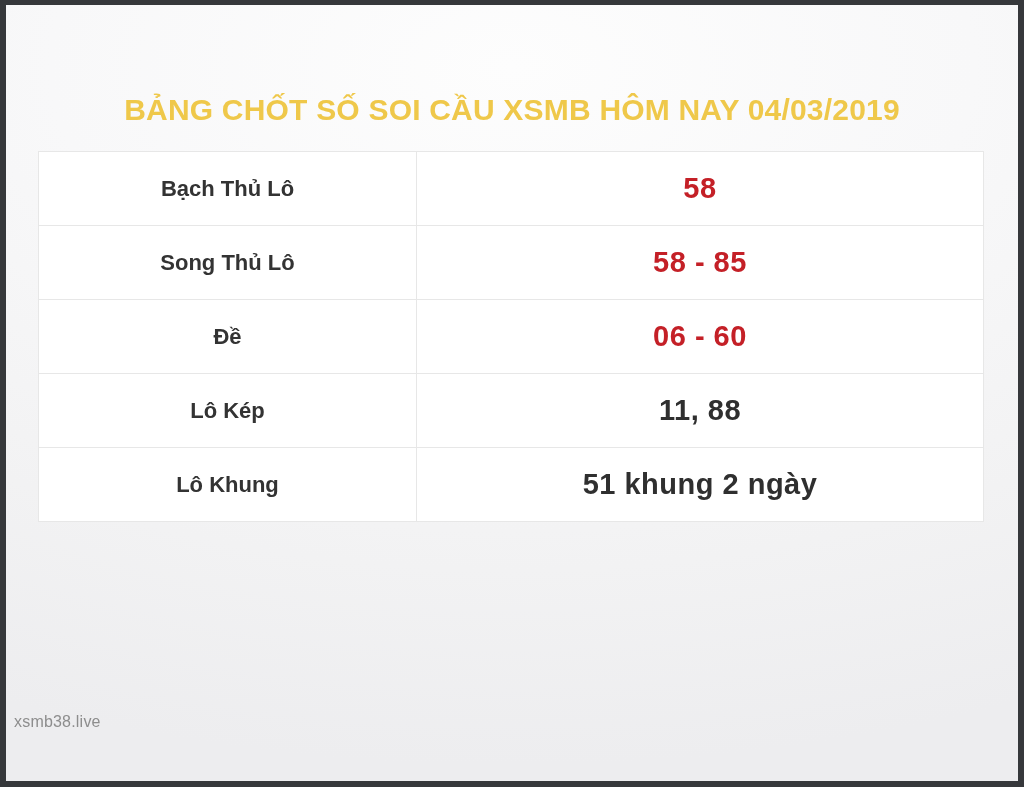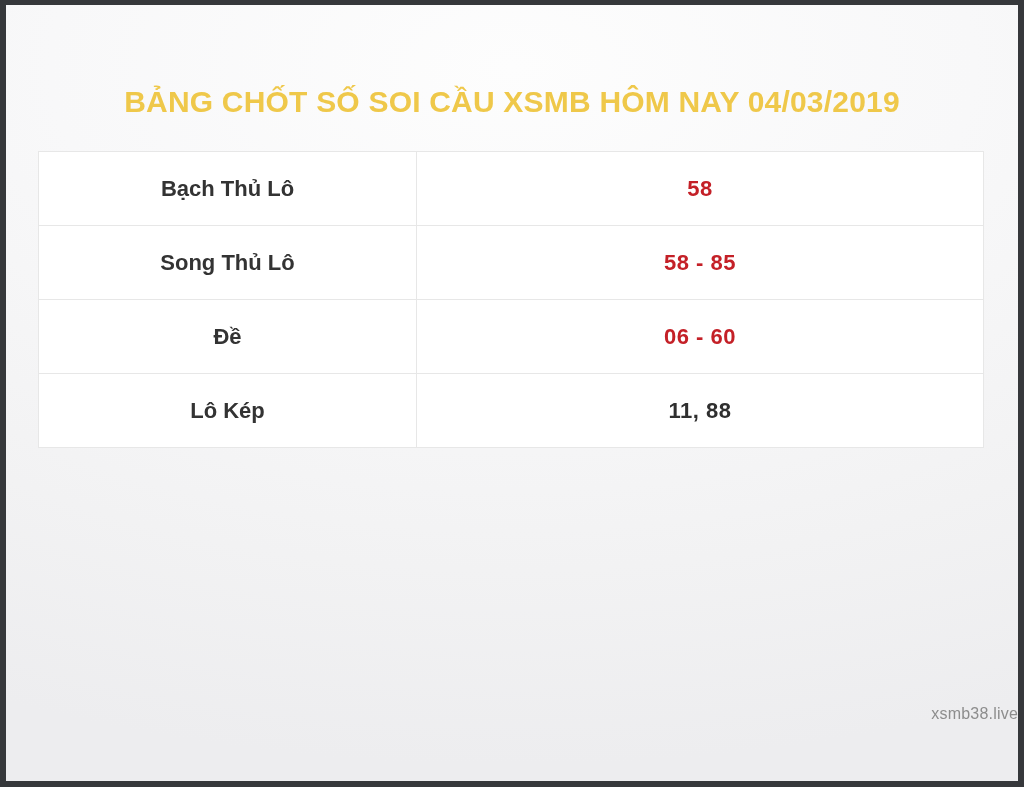--- a/index.html
+++ b/index.html
@@ -1,16 +1,16 @@
 <!DOCTYPE html>
 <html><head>
 <meta charset="utf-8">
 <title>Bang chot so soi cau XSMB</title>
 <style>
-  * { box-sizing: border-box; margin: 0; padding: 0; }
+  * { box-sizing: border-box; margin: 0; padding: 8px; }
 
   html, body {
     width: 1024px;
     height: 787px;
     overflow: hidden;
     background: #2f3033;
   }
 
   body {
     font-family: "Liberation Sans", "DejaVu Sans", sans-serif;
@@ -76,37 +76,37 @@
   }
 
   .col-label {
     width: 378px;
     font-size: 22px;
     font-weight: bold;
     color: #333333;
   }
 
   .col-value {
-    font-size: 22px;
+    font-size: 29px;
     font-weight: bold;
     color: #2f2f2f;
     letter-spacing: 0.5px;
   }
 
   .col-value.red {
     color: #c42027;
   }
 
   
   .footer {
     position: absolute;
     top: 700px;
     left: 0;
     width: 100%;
-    text-align: right;
+    text-align: left;
     font-size: 16px;
     color: #8d8d8d;
     letter-spacing: 0.2px;
   }
 </style>
 </head>
 <body>
 
 <div class="frame">
   <div class="canvas">
@@ -124,19 +124,23 @@
             <td class="col-value red">58 - 85</td>
           </tr>
           <tr>
             <td class="col-label">Đề</td>
             <td class="col-value red">06 - 60</td>
           </tr>
           <tr>
             <td class="col-label">Lô Kép</td>
             <td class="col-value">11, 88</td>
           </tr>
+          <tr>
+            <td class="col-label">Lô Khung</td>
+            <td class="col-value">51 khung 2 ngày</td>
+          </tr>
         </tbody>
     </table>
 
     <div class="footer">xsmb38.live</div>
 
   </div>
 </div>
 
 </body></html>

